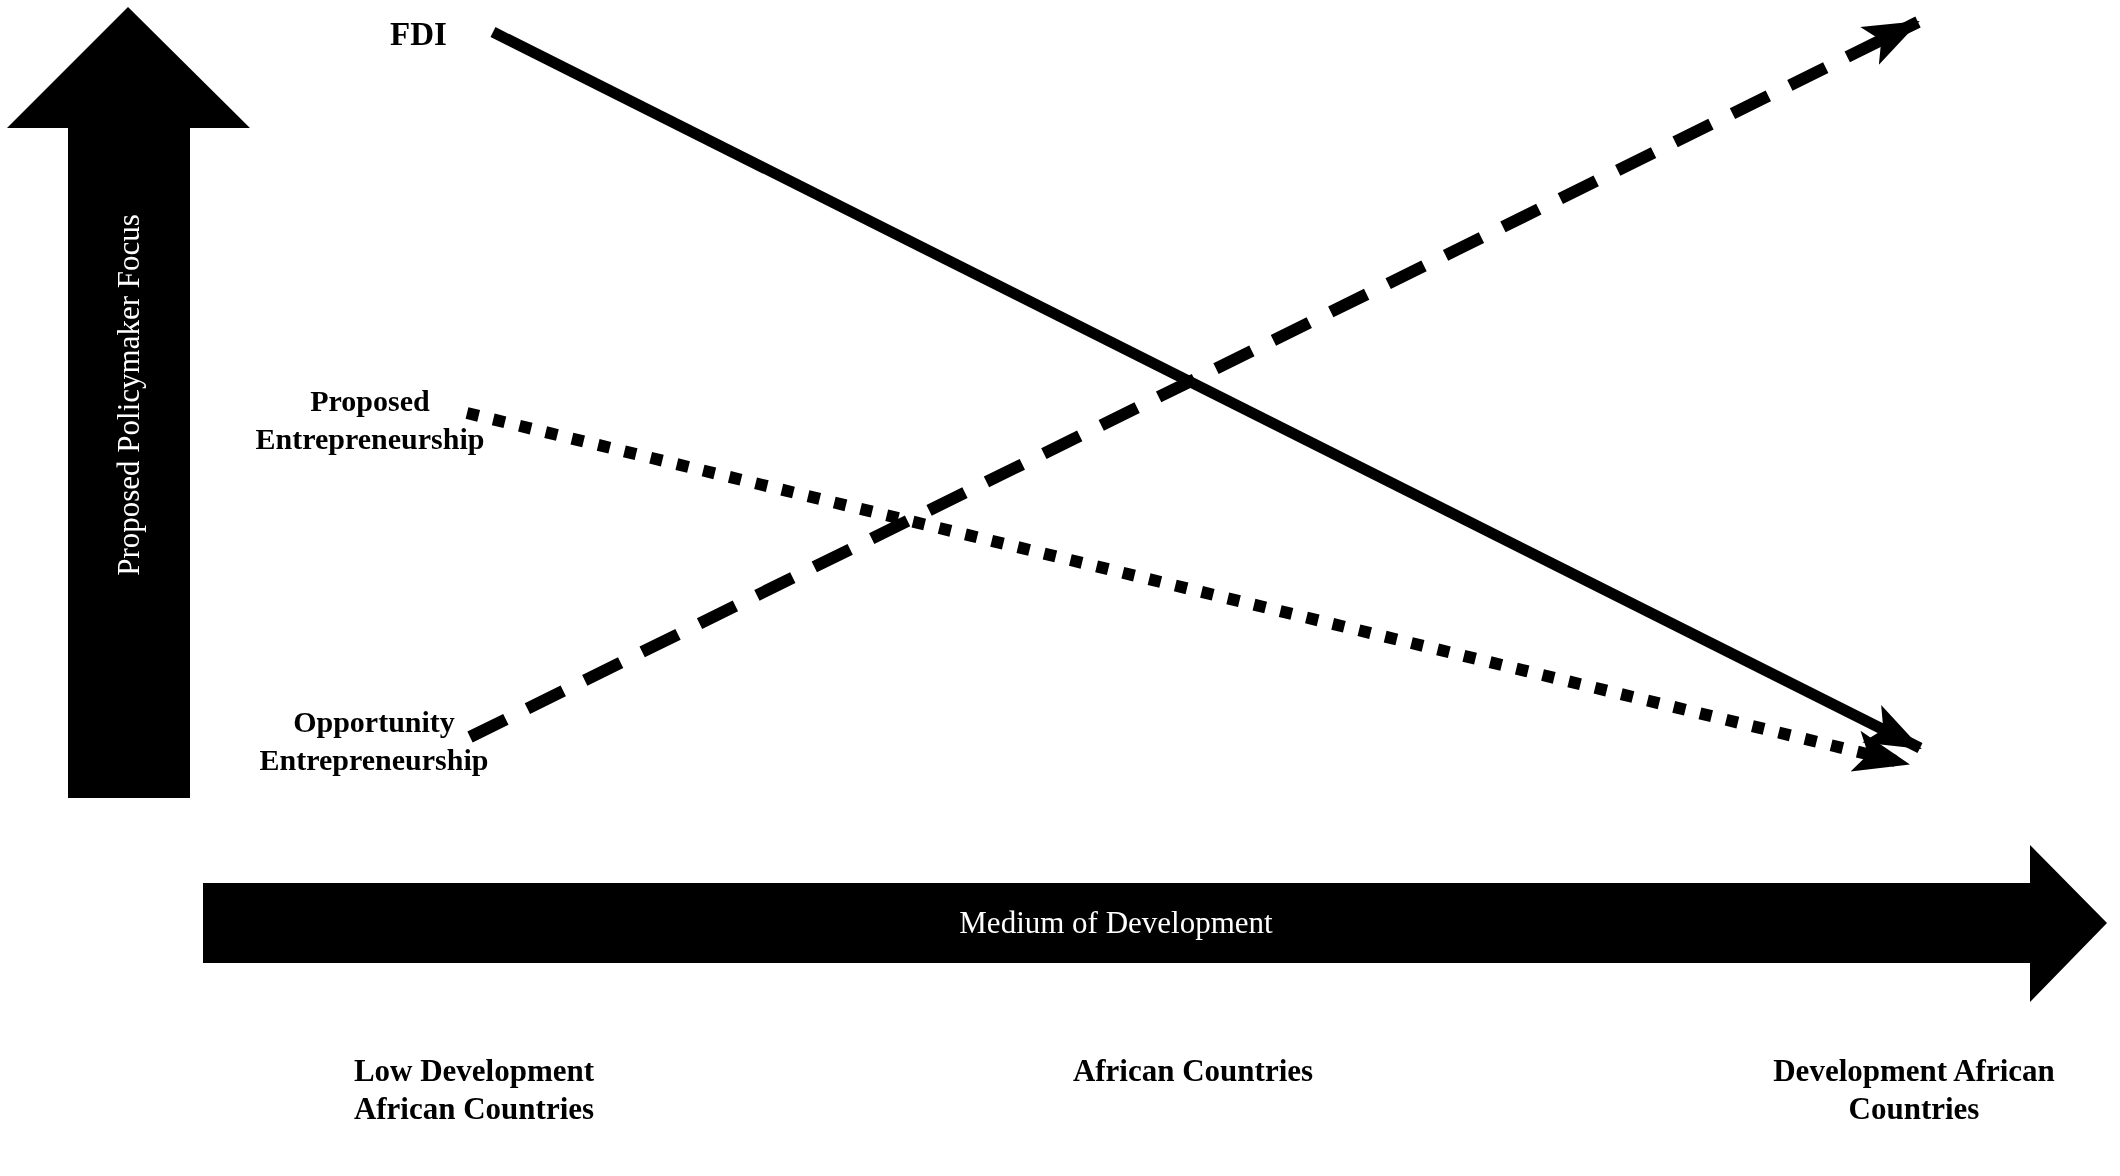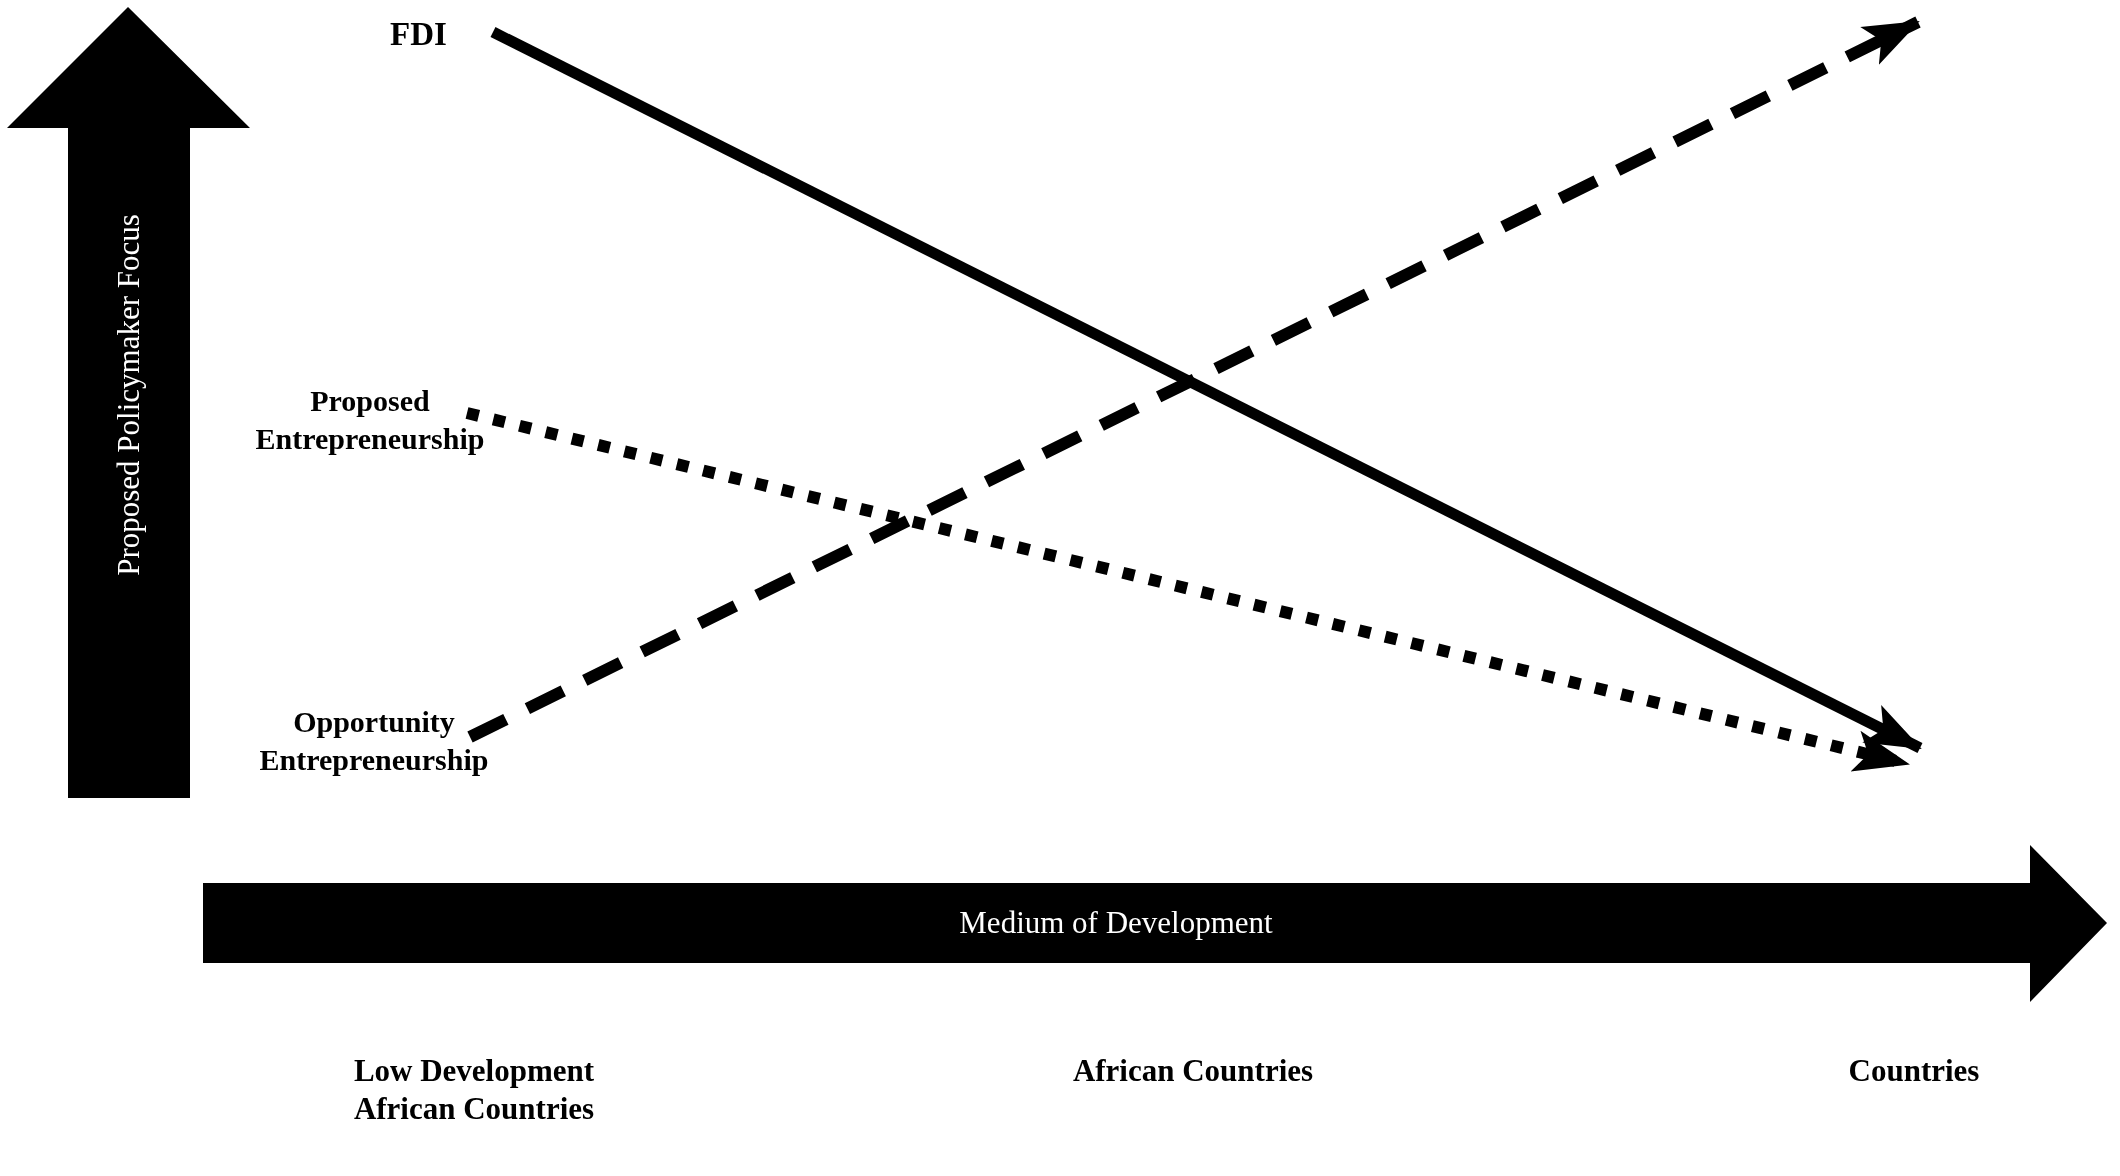--- a/index.html
+++ b/index.html
@@ -106,16 +106,17 @@
   <div class="lbl category-label" style="left:474px; top:1052px;">
     <div>Low Development</div>
     <div>African Countries</div>
   </div>
 
   <div class="lbl category-label" style="left:1193px; top:1052px;">
     <div>African Countries</div>
   </div>
 
   <div class="lbl category-label" style="left:1914px; top:1052px;">
+    <div>Development African</div>
     <div>Countries</div>
   </div>
 
 </div>
 
 </body></html>

